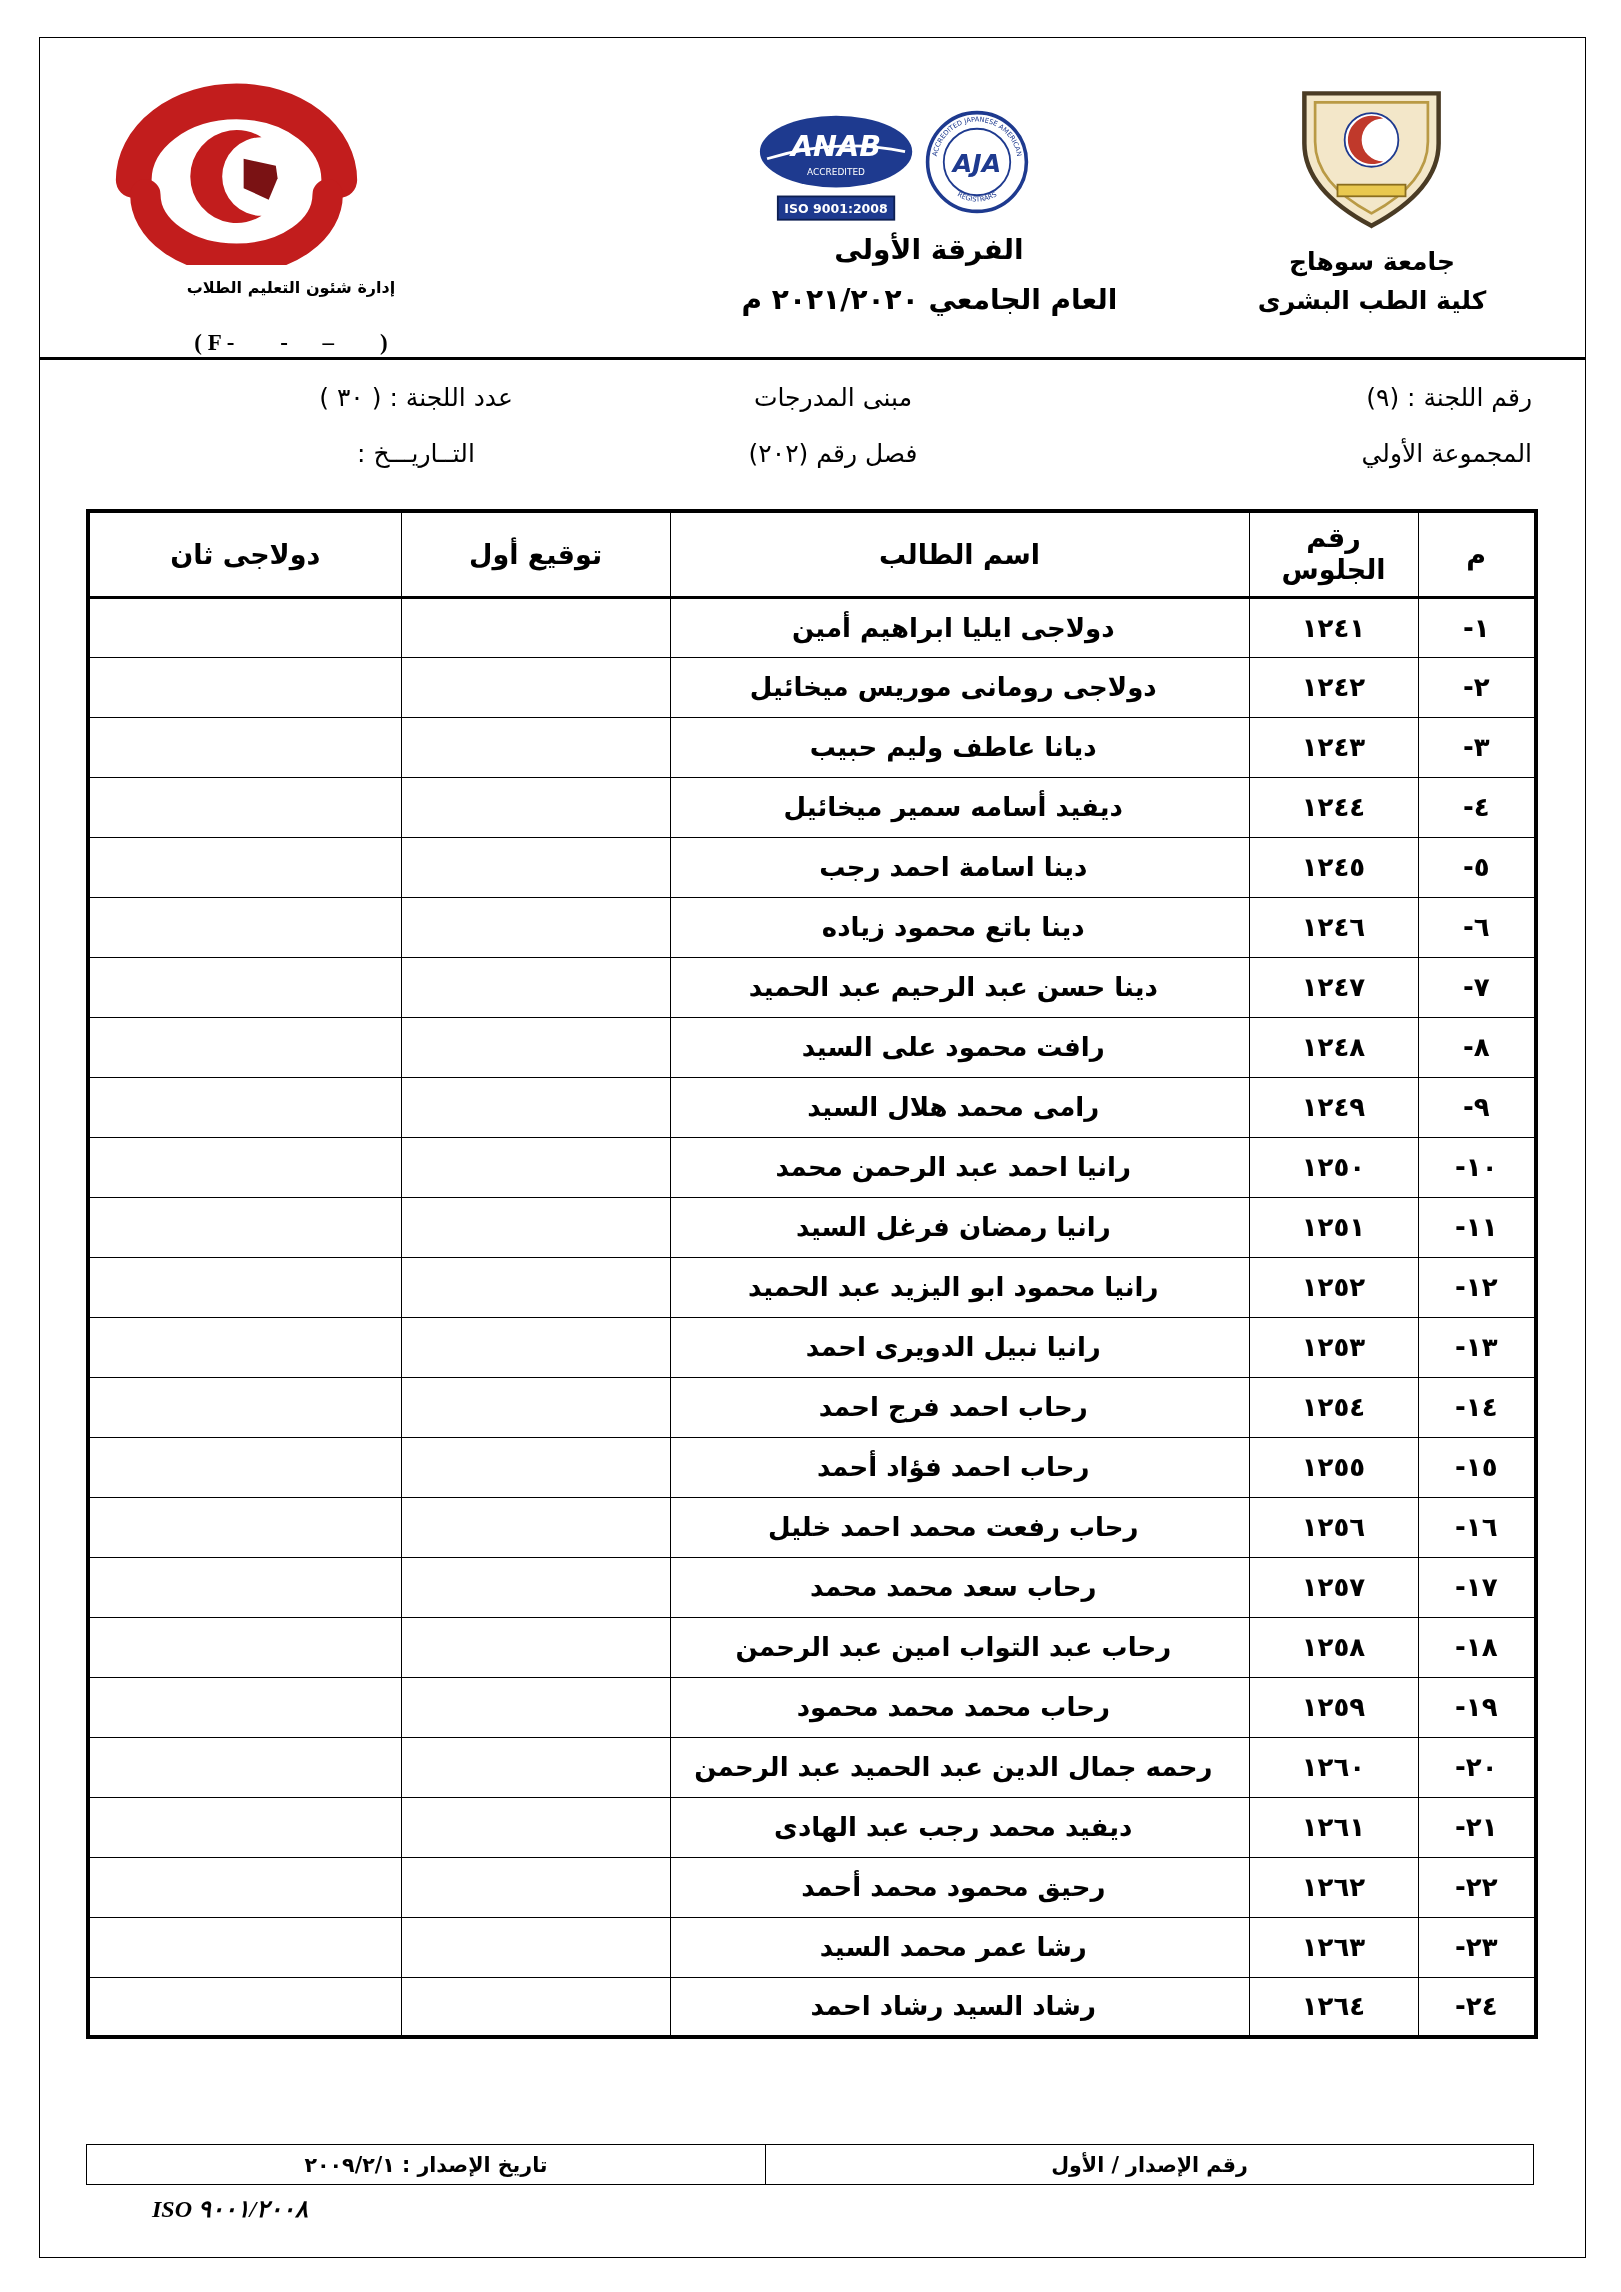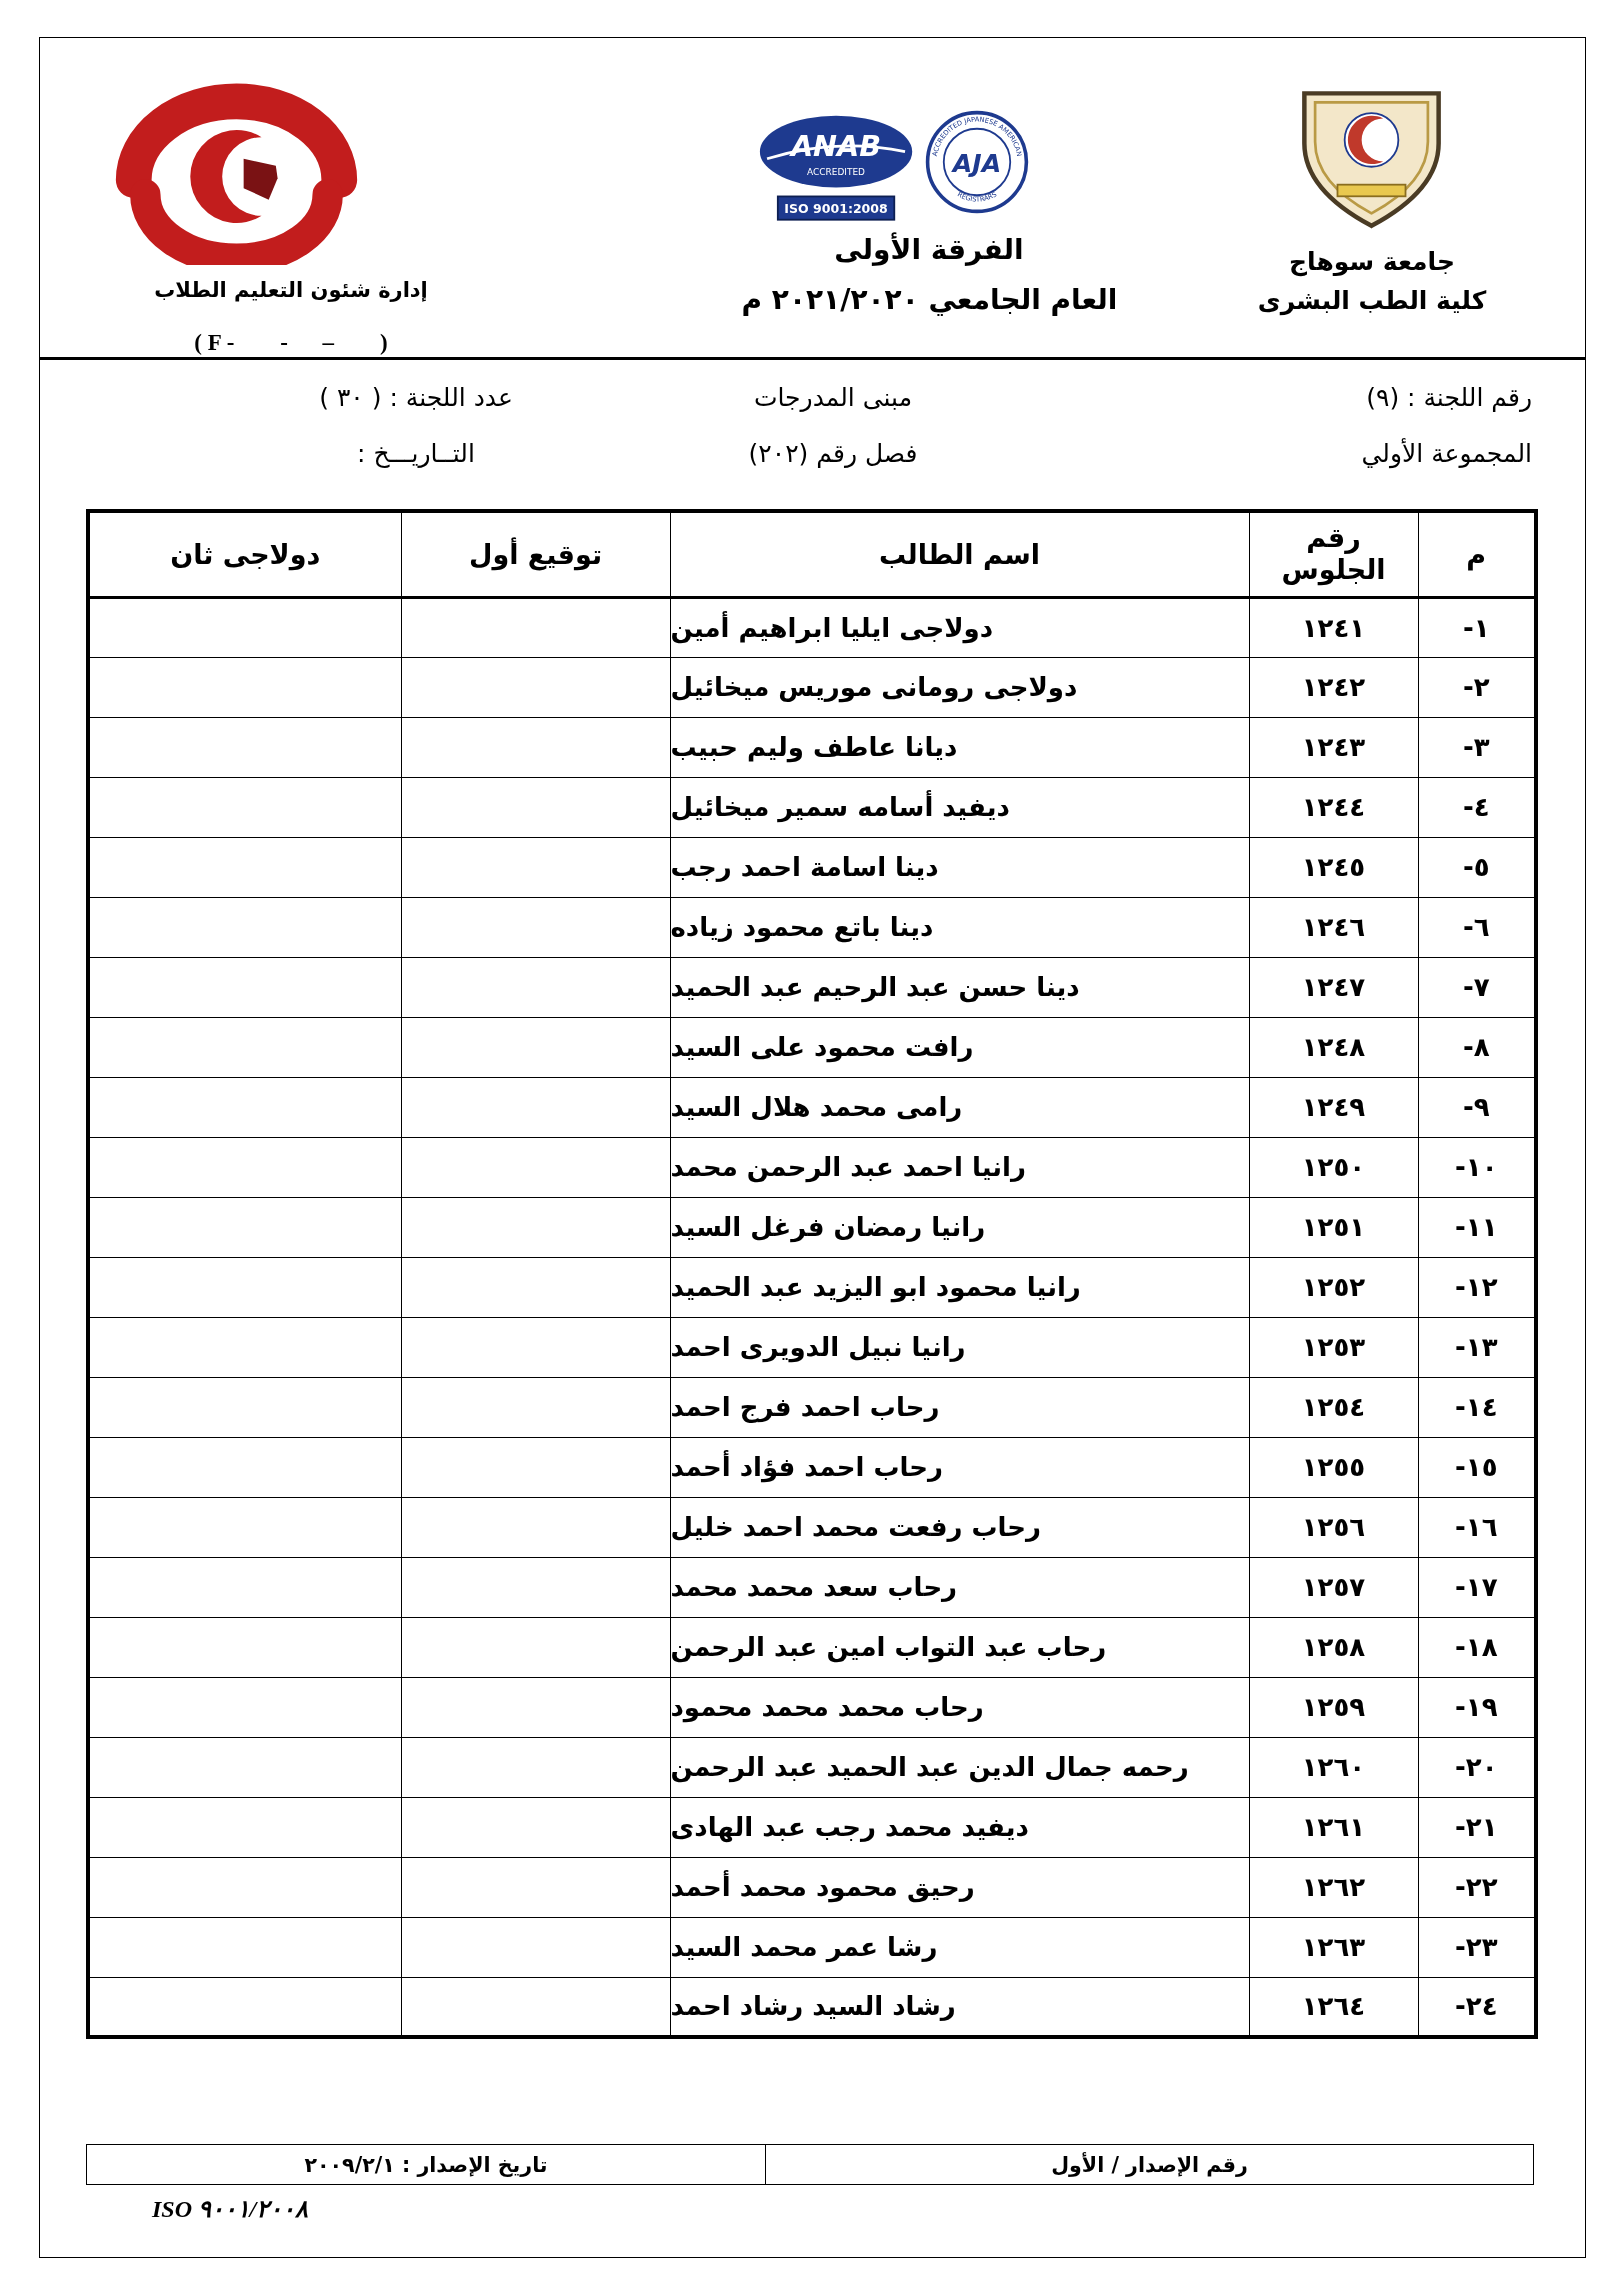--- a/index.html
+++ b/index.html
@@ -6,21 +6,21 @@
   html, body { width:1622px; height:2293px; background:#ffffff; }
   body { font-family:"DejaVu Sans", sans-serif; color:#000; position:relative; overflow:hidden; }
 
   .frame { position:absolute; left:39px; top:37px; width:1547px; height:2221px;
            border:1.8px solid #000; background:#fff; }
   .abs { position:absolute; }
 
   
   .crescent { left:71px; top:42px; }
   .admin-label { left:63px; top:240px; width:376px; text-align:center;
-                 font-size:21px; font-weight:bold; direction:rtl; }
+                 font-size:16px; font-weight:bold; direction:rtl; }
   .form-code { left:63px; top:292px; width:376px; text-align:center; font-size:23px;
                font-weight:bold; font-family:"Liberation Serif", serif; white-space:pre; }
 
   .cert-logos { left:718px; top:76px; display:flex; gap:9px; align-items:flex-start; }
   .aja-wrap { margin-top:-5.4px; }
 
   .grade-title { left:694px; top:195px; width:390px; text-align:center;
                  font-size:28px; font-weight:bold; direction:rtl; }
   .academic-year { left:681px; top:245px; width:417px; text-align:center;
                    font-size:28px; font-weight:bold; direction:rtl; }
@@ -45,21 +45,21 @@
   .roster { position:absolute; left:46px; top:471px; width:1448px;
             border-collapse:collapse; direction:rtl; table-layout:fixed; }
   .roster th, .roster td { border:1.8px solid #000; }
   .roster { border:4.5px solid #000; }
   .roster thead th { height:86px; font-size:27px; font-weight:bold; text-align:center;
                      vertical-align:middle; border-bottom:3.6px solid #000; }
   .h-seat { white-space:pre-line; line-height:32px; }
   .roster td { height:60px; font-size:26px; font-weight:bold; vertical-align:middle; }
   .c-no   { text-align:center; direction:ltr; font-size:23px; }
   .c-seat { text-align:center; direction:ltr; letter-spacing:9px; }
-  .c-name { text-align:left; padding-right:12.5px;margin-top:40px; }
+  .c-name { text-align:center; padding-right:12.5px;margin-top:40px; }
   .c-sig  { background:#fff; }
 
   
   .footer-strip { left:46px; top:2106px; width:1448px; height:41px; display:flex;
                   direction:rtl; border:1.8px solid #000; font-size:20.6px; font-weight:bold; }
   .f-cell { display:flex; align-items:center; justify-content:center; direction:rtl; }
   .f-issue { width:767px; }
   .f-date  { flex:1; border-right:1.8px solid #000; }
   .iso-line { left:112px; top:2157px; font-size:24px; font-style:italic; font-weight:bold;
               direction:ltr; font-family:"Liberation Serif", serif; }

